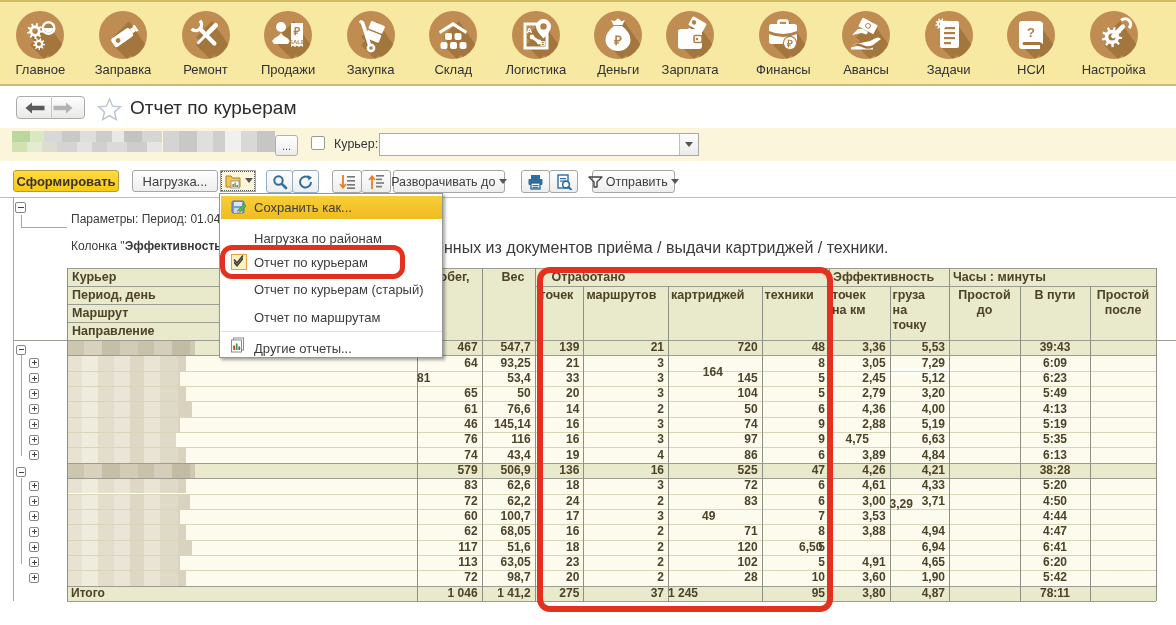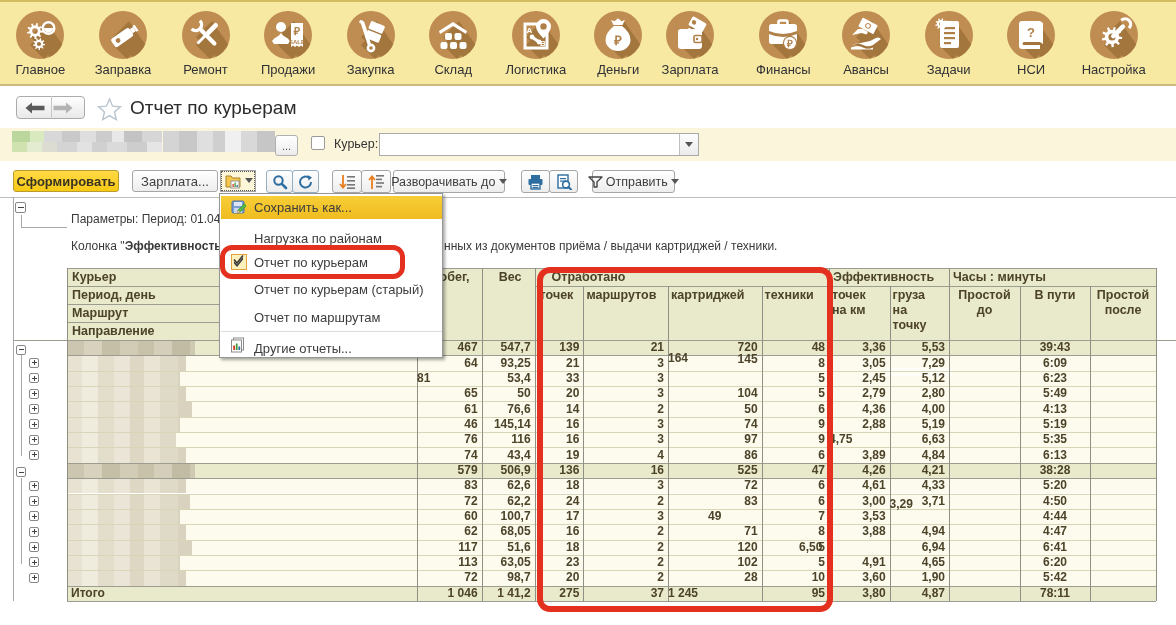--- a/index.html
+++ b/index.html
@@ -319,21 +319,21 @@
 <div class="abs btn" style="left:275px;top:135px;width:23px;height:21px;border:1px solid #b0b0b0;background:linear-gradient(#fff,#ececec);border-radius:3px;color:#555;font-size:11px">...</div>
 <div class="abs" style="left:311px;top:136px;width:14px;height:14px;background:#fff;border:1px solid #9a9a9a;border-radius:2px"></div>
 <div class="abs" style="left:334px;top:137px;font-size:12.5px;color:#333">Курьер:</div>
 <div class="abs" style="left:379px;top:133px;width:320px;height:23px;background:#fff;border:1px solid #a9a9a9"></div>
 <div class="abs" style="left:679px;top:134px;width:19px;height:21px;background:linear-gradient(#fdfdfd,#ebebeb);border-left:1px solid #c0c0c0"></div>
 <div class="abs arr" style="left:685px;top:142px"></div>
 
 <div class="abs" style="left:0;top:161px;width:1176px;height:36px;background:#fff"></div>
 <div class="abs" style="left:0;top:196.5px;width:1176px;height:1px;background:#bcbcbc"></div>
 <div class="abs btn" style="left:13px;top:170px;width:106px;height:22px;background:linear-gradient(#ffda45,#f8c913);border:1px solid #b89c2e;font-weight:bold;color:#3a3323">Сформировать</div>
-<div class="abs btn" style="left:132px;top:170px;width:86px;height:22px;border:1px solid #a6a6a6;background:linear-gradient(#fff,#ededed);color:#3e3e3e">Зарплата...</div>
+<div class="abs btn" style="left:132px;top:170px;width:86px;height:22px;border:1px solid #a6a6a6;background:linear-gradient(#fff,#ededed);color:#3e3e3e">Нагрузка...</div>
 <div class="abs" style="left:220px;top:170px;width:36px;height:22px;border:1px solid #a6a6a6;background:#fdf6d8"></div>
 <div class="abs" style="left:222px;top:172px;width:32px;height:18px;outline:1px dotted #555"></div>
 <div class="abs" style="left:225px;top:173px;width:16px;height:16px">
 <svg width="16" height="16" viewBox="0 0 16 16">
       <path d="M1 3 h5 l1.5 2 H15 v9 H1 Z" fill="#f4c64e" stroke="#a8842c"></path>
       <rect x="6" y="8" width="8" height="7" fill="#fff" stroke="#999"></rect>
       <rect x="7.5" y="11" width="1.3" height="3" fill="#d43a2a"></rect>
       <rect x="9.5" y="9.5" width="1.3" height="4.5" fill="#3f9c35"></rect>
       <rect x="11.5" y="12" width="1.3" height="2" fill="#2d6da0"></rect>
     </svg></div>
@@ -387,21 +387,21 @@
       <path d="M12.4 13 L15 15.5" stroke="#2d6da0" stroke-width="2" stroke-linecap="round"></path>
     </svg>
   </div>
 <div class="abs btn" style="left:592px;top:170px;width:83px;height:23px;border:1px solid #a6a6a6;background:linear-gradient(#fff,#ededed);color:#3e3e3e;font-size:12.5px">
 <svg width="15" height="14" viewBox="0 0 15 14" style="margin-right:3px">
       <path d="M1 2 L14 2 L9 7 L9 12 L6 12 L6 7 Z" fill="none" stroke="#444" stroke-width="1.4" stroke-linejoin="round"></path>
     </svg>Отправить&nbsp;<span class="arr2"></span></div>
 
 <div class="abs" style="left:71px;top:212px;font-size:12px;color:#3a3a3a">Параметры: Период: 01.04.20</div>
 <div class="abs" style="left:71px;top:239px;font-size:12px;color:#3a3a3a">Колонка "<b>Эффективность</b>" рассчитывается на основании да</div>
-<div class="abs" style="left:444px;top:239px;font-size:12px;color:#3a3a3a">нных из документов приёма / выдачи картриджей / техники.</div>
+<div class="abs" style="left:444px;top:239px;font-size:16px;color:#3a3a3a">нных из документов приёма / выдачи картриджей / техники.</div>
 <div class="abs" style="left:1156px;top:339.5px;width:20px;height:1px;background:#9c9c90"></div>
 
 <div class="abs" style="left:67px;top:268.0px;width:1089px;height:72.0px;background:#e9e9cb"></div>
 <div class="abs" style="left:67px;top:340.00px;width:1089px;height:15.35px;background:#e9e9cb"></div>
 <div class="abs" style="left:67px;top:355.35px;width:1089px;height:15.35px;background:#fcfbee"></div>
 <div class="abs" style="left:67px;top:370.70px;width:1089px;height:15.35px;background:#fcfbee"></div>
 <div class="abs" style="left:67px;top:386.05px;width:1089px;height:15.35px;background:#fcfbee"></div>
 <div class="abs" style="left:67px;top:401.40px;width:1089px;height:15.35px;background:#fcfbee"></div>
 <div class="abs" style="left:67px;top:416.75px;width:1089px;height:15.35px;background:#fcfbee"></div>
 <div class="abs" style="left:67px;top:432.10px;width:1089px;height:15.35px;background:#fcfbee"></div>
@@ -466,21 +466,21 @@
 <div class="abs" style="left:949.0px;top:268.0px;width:1px;height:333.0px;background:#8f8f86"></div>
 <div class="abs" style="left:1020.0px;top:286.0px;width:1px;height:315.0px;background:#8f8f86"></div>
 <div class="abs" style="left:1090.0px;top:286.0px;width:1px;height:315.0px;background:#8f8f86"></div>
 <div class="abs" style="left:1156.0px;top:268.0px;width:1px;height:333.0px;background:#8f8f86"></div>
 <div class="abs" style="left:67px;top:268.0px;width:1px;height:333.0px;background:#8f8f86"></div>
 <div class="abs hb" style="left:67.0px;top:270.0px;width:349.0px;height:16px;text-align:left;padding-left:5px">Курьер</div>
 <div class="abs hb" style="left:67.0px;top:288.0px;width:349.0px;height:16px;text-align:left;padding-left:5px">Период, день</div>
 <div class="abs hb" style="left:67.0px;top:306.0px;width:349.0px;height:16px;text-align:left;padding-left:5px">Маршрут</div>
 <div class="abs hb" style="left:67.0px;top:324.0px;width:349.0px;height:16px;text-align:left;padding-left:5px">Направление</div>
 <div class="abs hb" style="left:417.0px;top:270.0px;width:64.0px;height:16px;text-align:left;padding-left:6px">Пробег,</div>
-<div class="abs hb" style="left:481.6px;top:270.0px;width:53.0px;height:16px;text-align:center;padding-left:4px">Вес</div>
+<div class="abs hb" style="left:481.6px;top:270.0px;width:53.0px;height:16px;text-align:left;padding-left:20px">Вес</div>
 <div class="abs hb" style="left:534.6px;top:270.0px;width:292.0px;height:16px;text-align:left;padding-left:17px">Отработано</div>
 <div class="abs hb" style="left:534.6px;top:288.0px;width:48.0px;height:16px;text-align:left;padding-left:5px">точек</div>
 <div class="abs hb" style="left:583.4px;top:288.0px;width:84.0px;height:16px;text-align:left;padding-left:3px">маршрутов</div>
 <div class="abs hb" style="left:668.0px;top:288.0px;width:93.0px;height:16px;text-align:left;padding-left:3px">картриджей</div>
 <div class="abs hb" style="left:761.6px;top:288.0px;width:67.0px;height:16px;text-align:left;padding-left:3px">техники</div>
 <div class="abs hb" style="left:829.0px;top:270.0px;width:327.0px;height:16px;text-align:left;padding-left:4px">Эффективность</div>
 <div class="abs hb" style="left:829.0px;top:288.0px;width:60.0px;height:32px;text-align:left;padding-left:3px">точек<br>на км</div>
 <div class="abs hb" style="left:889.6px;top:288.0px;width:59.0px;height:48px;text-align:left;padding-left:3px">груза<br>на<br>точку</div>
 <div class="abs hb" style="left:949.0px;top:270.0px;width:1.0px;height:16px;text-align:left;padding-left:4px"></div>
 <div class="abs hb" style="left:949.0px;top:288.0px;width:71.0px;height:32px;text-align:center">Простой<br>до</div>
@@ -493,42 +493,42 @@
 <div class="abs tb" style="left:583.4px;top:341.20px;width:80.6px;height:13px;text-align:right">21</div>
 <div class="abs tb" style="left:668.0px;top:341.20px;width:89.6px;height:13px;text-align:right">720</div>
 <div class="abs tb" style="left:761.6px;top:341.20px;width:63.4px;height:13px;text-align:right">48</div>
 <div class="abs tb" style="left:829.0px;top:341.20px;width:56.6px;height:13px;text-align:right">3,36</div>
 <div class="abs tb" style="left:889.6px;top:341.20px;width:55.4px;height:13px;text-align:right">5,53</div>
 <div class="abs tb" style="left:1020.0px;top:341.20px;width:70.0px;height:13px;text-align:center">39:43</div>
 <div class="abs tb" style="left:417.0px;top:356.55px;width:60.6px;height:13px;text-align:right">64</div>
 <div class="abs tb" style="left:481.6px;top:356.55px;width:49.0px;height:13px;text-align:right">93,25</div>
 <div class="abs tb" style="left:534.6px;top:356.55px;width:44.8px;height:13px;text-align:right">21</div>
 <div class="abs tb" style="left:583.4px;top:356.55px;width:80.6px;height:13px;text-align:right">3</div>
-<div class="abs tb" style="left:668.0px;top:353px;width:89.6px;height:13px;text-align:right">145</div>
+<div class="abs tb" style="left:668.0px;top:372px;width:89.6px;height:13px;text-align:right">145</div>
 <div class="abs tb" style="left:761.6px;top:356.55px;width:63.4px;height:13px;text-align:right">8</div>
 <div class="abs tb" style="left:829.0px;top:356.55px;width:56.6px;height:13px;text-align:right">3,05</div>
 <div class="abs tb" style="left:889.6px;top:356.55px;width:55.4px;height:13px;text-align:right">7,29</div>
 <div class="abs tb" style="left:1020.0px;top:356.55px;width:70.0px;height:13px;text-align:center">6:09</div>
 <div class="abs tb" style="left:417.0px;top:371.90px;width:60.6px;height:13px;text-align:left">81</div>
 <div class="abs tb" style="left:481.6px;top:371.90px;width:49.0px;height:13px;text-align:right">53,4</div>
 <div class="abs tb" style="left:534.6px;top:371.90px;width:44.8px;height:13px;text-align:right">33</div>
 <div class="abs tb" style="left:583.4px;top:371.90px;width:80.6px;height:13px;text-align:right">3</div>
-<div class="abs tb" style="left:668.0px;top:352px;width:89.6px;height:13px;text-align:left">164</div>
+<div class="abs tb" style="left:668.0px;top:366px;width:89.6px;height:13px;text-align:center">164</div>
 <div class="abs tb" style="left:761.6px;top:371.90px;width:63.4px;height:13px;text-align:right">5</div>
 <div class="abs tb" style="left:829.0px;top:371.90px;width:56.6px;height:13px;text-align:right">2,45</div>
 <div class="abs tb" style="left:889.6px;top:371.90px;width:55.4px;height:13px;text-align:right">5,12</div>
 <div class="abs tb" style="left:1020.0px;top:371.90px;width:70.0px;height:13px;text-align:center">6:23</div>
 <div class="abs tb" style="left:417.0px;top:387.25px;width:60.6px;height:13px;text-align:right">65</div>
 <div class="abs tb" style="left:481.6px;top:387.25px;width:49.0px;height:13px;text-align:right">50</div>
 <div class="abs tb" style="left:534.6px;top:387.25px;width:44.8px;height:13px;text-align:right">20</div>
 <div class="abs tb" style="left:583.4px;top:387.25px;width:80.6px;height:13px;text-align:right">3</div>
 <div class="abs tb" style="left:668.0px;top:387.25px;width:89.6px;height:13px;text-align:right">104</div>
 <div class="abs tb" style="left:761.6px;top:387.25px;width:63.4px;height:13px;text-align:right">5</div>
 <div class="abs tb" style="left:829.0px;top:387.25px;width:56.6px;height:13px;text-align:right">2,79</div>
-<div class="abs tb" style="left:889.6px;top:387.25px;width:55.4px;height:13px;text-align:right">2,80</div>
+<div class="abs tb" style="left:889.6px;top:387.25px;width:55.4px;height:13px;text-align:right">3,20</div>
 <div class="abs tb" style="left:1020.0px;top:387.25px;width:70.0px;height:13px;text-align:center">5:49</div>
 <div class="abs tb" style="left:417.0px;top:402.60px;width:60.6px;height:13px;text-align:right">61</div>
 <div class="abs tb" style="left:481.6px;top:402.60px;width:49.0px;height:13px;text-align:right">76,6</div>
 <div class="abs tb" style="left:534.6px;top:402.60px;width:44.8px;height:13px;text-align:right">14</div>
 <div class="abs tb" style="left:583.4px;top:402.60px;width:80.6px;height:13px;text-align:right">2</div>
 <div class="abs tb" style="left:668.0px;top:402.60px;width:89.6px;height:13px;text-align:right">50</div>
 <div class="abs tb" style="left:761.6px;top:402.60px;width:63.4px;height:13px;text-align:right">6</div>
 <div class="abs tb" style="left:829.0px;top:402.60px;width:56.6px;height:13px;text-align:right">4,36</div>
 <div class="abs tb" style="left:889.6px;top:402.60px;width:55.4px;height:13px;text-align:right">4,00</div>
 <div class="abs tb" style="left:1020.0px;top:402.60px;width:70.0px;height:13px;text-align:center">4:13</div>
@@ -540,21 +540,21 @@
 <div class="abs tb" style="left:761.6px;top:417.95px;width:63.4px;height:13px;text-align:right">9</div>
 <div class="abs tb" style="left:829.0px;top:417.95px;width:56.6px;height:13px;text-align:right">2,88</div>
 <div class="abs tb" style="left:889.6px;top:417.95px;width:55.4px;height:13px;text-align:right">5,19</div>
 <div class="abs tb" style="left:1020.0px;top:417.95px;width:70.0px;height:13px;text-align:center">5:19</div>
 <div class="abs tb" style="left:417.0px;top:433.30px;width:60.6px;height:13px;text-align:right">76</div>
 <div class="abs tb" style="left:481.6px;top:433.30px;width:49.0px;height:13px;text-align:right">116</div>
 <div class="abs tb" style="left:534.6px;top:433.30px;width:44.8px;height:13px;text-align:right">16</div>
 <div class="abs tb" style="left:583.4px;top:433.30px;width:80.6px;height:13px;text-align:right">3</div>
 <div class="abs tb" style="left:668.0px;top:433.30px;width:89.6px;height:13px;text-align:right">97</div>
 <div class="abs tb" style="left:761.6px;top:433.30px;width:63.4px;height:13px;text-align:right">9</div>
-<div class="abs tb" style="left:829.0px;top:433.30px;width:56.6px;height:13px;text-align:left">4,75</div>
+<div class="abs tb" style="left:829.0px;top:433.30px;width:56.6px;height:13px;text-align:center">4,75</div>
 <div class="abs tb" style="left:889.6px;top:433.30px;width:55.4px;height:13px;text-align:right">6,63</div>
 <div class="abs tb" style="left:1020.0px;top:433.30px;width:70.0px;height:13px;text-align:center">5:35</div>
 <div class="abs tb" style="left:417.0px;top:448.65px;width:60.6px;height:13px;text-align:right">74</div>
 <div class="abs tb" style="left:481.6px;top:448.65px;width:49.0px;height:13px;text-align:right">43,4</div>
 <div class="abs tb" style="left:534.6px;top:448.65px;width:44.8px;height:13px;text-align:right">19</div>
 <div class="abs tb" style="left:583.4px;top:448.65px;width:80.6px;height:13px;text-align:right">4</div>
 <div class="abs tb" style="left:668.0px;top:448.65px;width:89.6px;height:13px;text-align:right">86</div>
 <div class="abs tb" style="left:761.6px;top:448.65px;width:63.4px;height:13px;text-align:right">6</div>
 <div class="abs tb" style="left:829.0px;top:448.65px;width:56.6px;height:13px;text-align:right">3,89</div>
 <div class="abs tb" style="left:889.6px;top:448.65px;width:55.4px;height:13px;text-align:right">4,84</div>
@@ -583,21 +583,21 @@
 <div class="abs tb" style="left:583.4px;top:494.70px;width:80.6px;height:13px;text-align:right">2</div>
 <div class="abs tb" style="left:668.0px;top:494.70px;width:89.6px;height:13px;text-align:right">83</div>
 <div class="abs tb" style="left:761.6px;top:494.70px;width:63.4px;height:13px;text-align:right">6</div>
 <div class="abs tb" style="left:829.0px;top:494.70px;width:56.6px;height:13px;text-align:right">3,00</div>
 <div class="abs tb" style="left:889.6px;top:494.70px;width:55.4px;height:13px;text-align:right">3,71</div>
 <div class="abs tb" style="left:1020.0px;top:494.70px;width:70.0px;height:13px;text-align:center">4:50</div>
 <div class="abs tb" style="left:417.0px;top:510.05px;width:60.6px;height:13px;text-align:right">60</div>
 <div class="abs tb" style="left:481.6px;top:510.05px;width:49.0px;height:13px;text-align:right">100,7</div>
 <div class="abs tb" style="left:534.6px;top:510.05px;width:44.8px;height:13px;text-align:right">17</div>
 <div class="abs tb" style="left:583.4px;top:510.05px;width:80.6px;height:13px;text-align:right">3</div>
-<div class="abs tb" style="left:708px;top:510.05px;width:89.6px;height:13px;text-align:left">49</div>
+<div class="abs tb" style="left:664px;top:510.05px;width:89.6px;height:13px;text-align:center">49</div>
 <div class="abs tb" style="left:761.6px;top:510.05px;width:63.4px;height:13px;text-align:right">7</div>
 <div class="abs tb" style="left:829.0px;top:510.05px;width:56.6px;height:13px;text-align:right">3,53</div>
 <div class="abs tb" style="left:889.6px;top:498px;width:55.4px;height:13px;">3,29</div>
 <div class="abs tb" style="left:1020.0px;top:510.05px;width:70.0px;height:13px;text-align:center">4:44</div>
 <div class="abs tb" style="left:417.0px;top:525.40px;width:60.6px;height:13px;text-align:right">62</div>
 <div class="abs tb" style="left:481.6px;top:525.40px;width:49.0px;height:13px;text-align:right">68,05</div>
 <div class="abs tb" style="left:534.6px;top:525.40px;width:44.8px;height:13px;text-align:right">16</div>
 <div class="abs tb" style="left:583.4px;top:525.40px;width:80.6px;height:13px;text-align:right">2</div>
 <div class="abs tb" style="left:668.0px;top:525.40px;width:89.6px;height:13px;text-align:right">71</div>
 <div class="abs tb" style="left:761.6px;top:525.40px;width:63.4px;height:13px;text-align:right">8</div>

